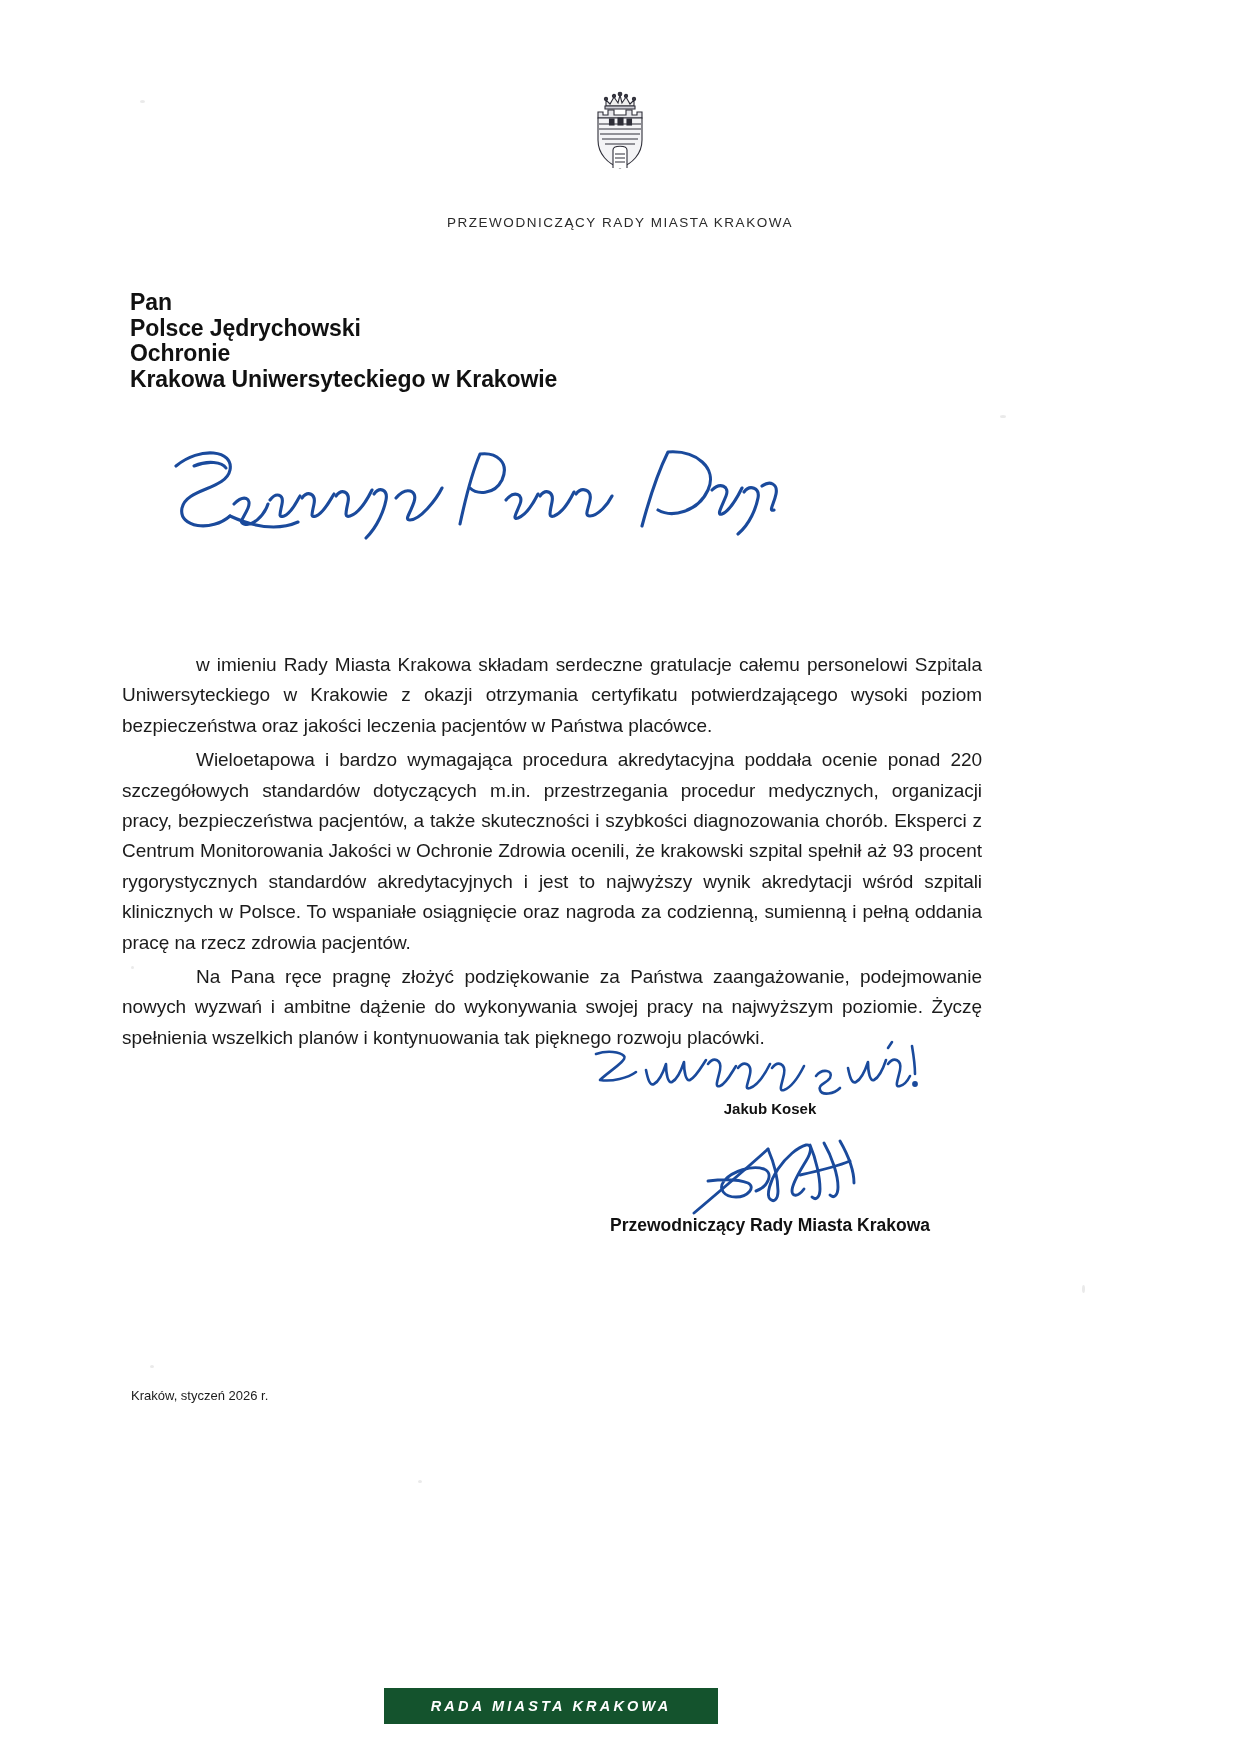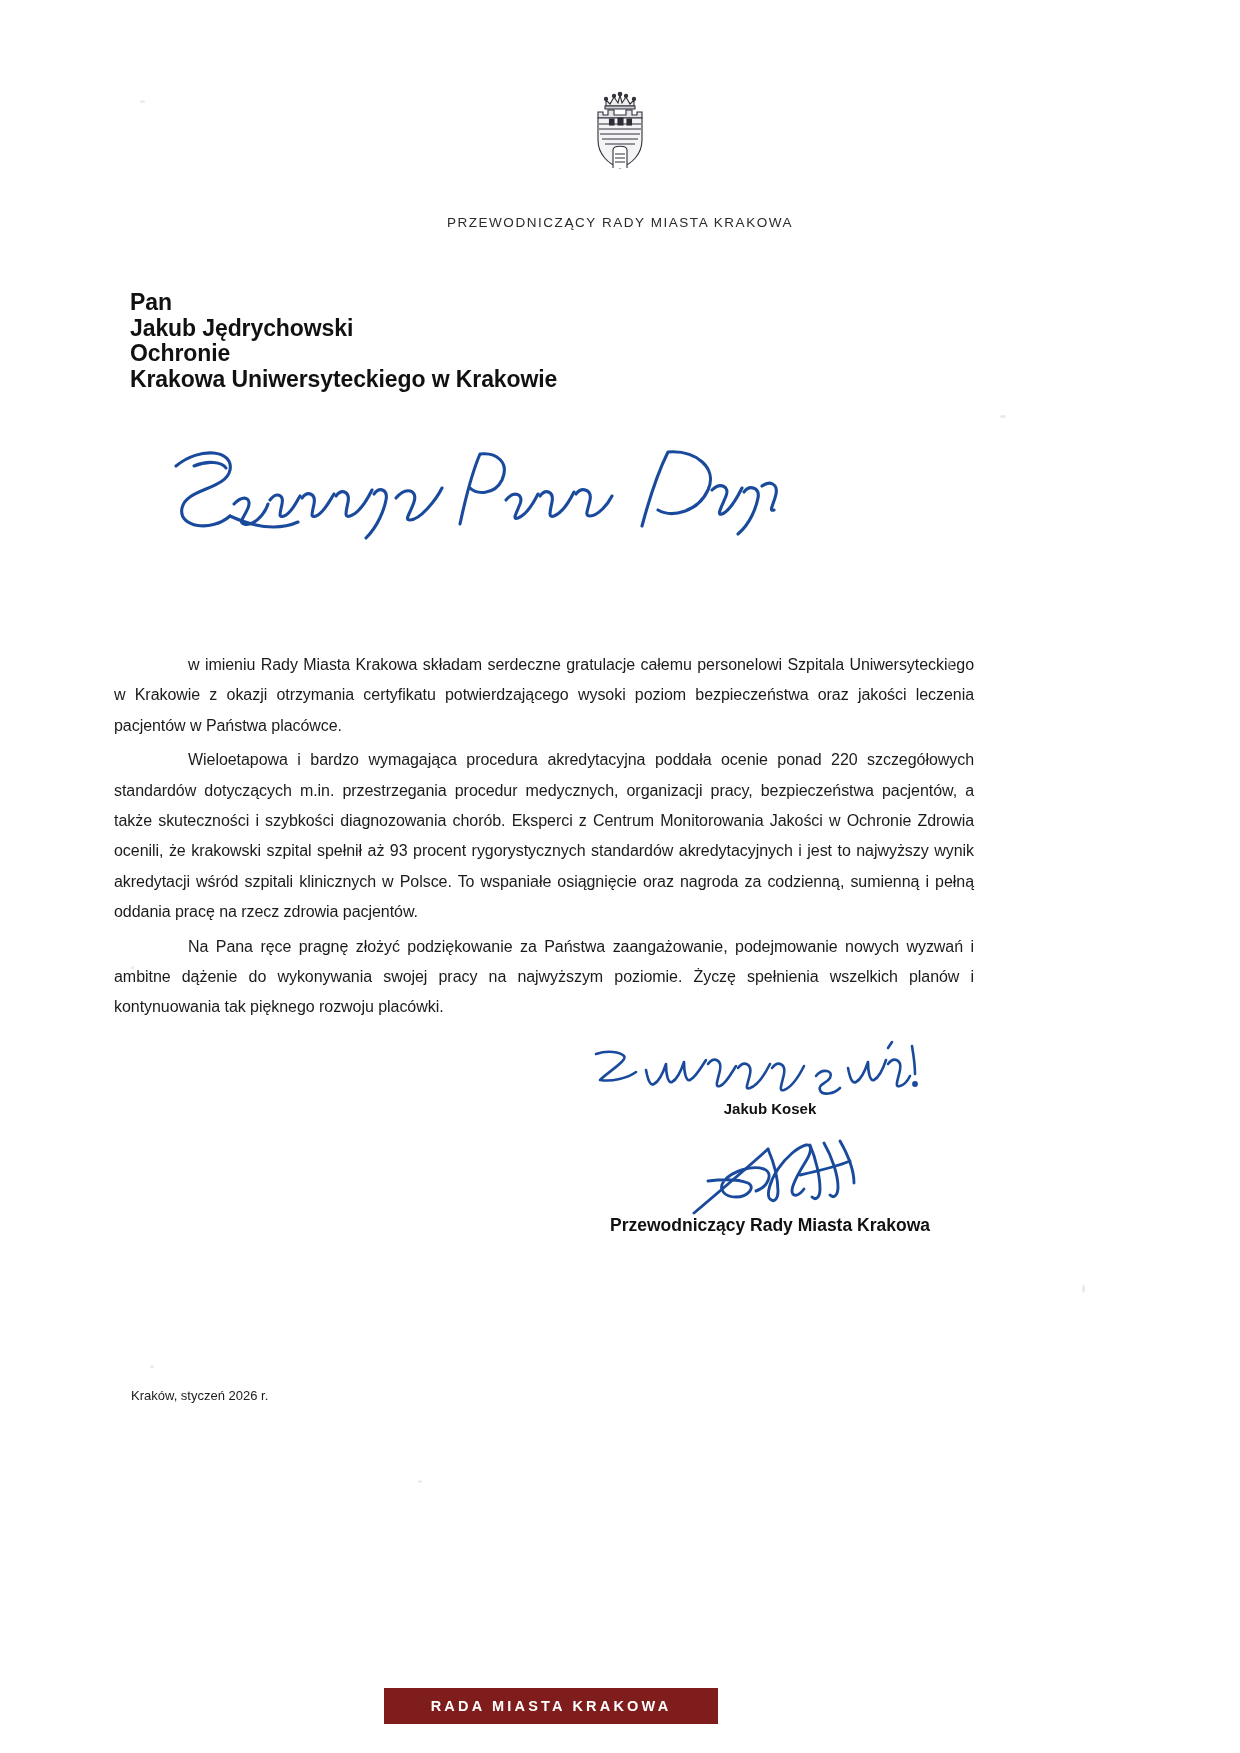--- a/index.html
+++ b/index.html
@@ -71,24 +71,24 @@
     left: 160px;
     top: 438px;
     width: 620px;
     height: 110px;
   }
   .salutation-hw svg { display: block; overflow: visible; }
 
   
   .body-text {
     position: absolute;
-    left: 114px;
+    left: 122px;
     top: 650px;
     width: 860px;
-    font-size: 16px;
+    font-size: 19px;
     line-height: 30.4px;
     text-align: justify;
     color: #1b1b1b;
     letter-spacing: -0.05px;
   }
   .body-text p {
     margin: 0 0 4px 0;
     text-indent: 74px;
     text-align: justify;
   }
@@ -143,24 +143,25 @@
     color: #1b1b1b;
   }
 
   
   .footer-bar {
     position: absolute;
     left: 384px;
     top: 1688px;
     width: 334px;
     height: 36px;
-    background: #7f1d1d;
+    background: #14532d;
     display: flex;
     align-items: center;
     justify-content: center;
+    font-style: italic;
   }
   .footer-bar .footer-text {
     color: #ffffff;
     font-size: 14.5px;
     font-weight: bold;
     letter-spacing: 3.2px;
   }
 
   
   .speck {
@@ -200,21 +201,21 @@
         <rect x="34" y="30" width="5" height="7" fill="#2e2e38"></rect>
         <rect x="43" y="31" width="4.5" height="6" fill="#2e2e38"></rect>
       </g>
     </svg>
   </div>
 
   <div class="header-line">PRZEWODNICZĄCY RADY MIASTA KRAKOWA</div>
 
   <div class="recipient">
     <div>Pan</div>
-    <div>Jakub Jędrychowski</div>
+    <div>Polsce Jędrychowski</div>
     <div>Ochronie</div>
     <div>Krakowa Uniwersyteckiego w Krakowie</div>
   </div>
 
   <div class="salutation-hw" title="Szanowny Panie Dyrektorze">
     <svg viewBox="0 0 620 110" width="620" height="110">
       <g fill="none" stroke="#1a4a9c" stroke-width="3.1" stroke-linecap="round" stroke-linejoin="round">
 
         <path d="M16 28 C40 8 74 12 70 32 C66 52 26 50 22 70 C18 90 52 94 70 78"></path>
         <path d="M34 28 C48 22 62 24 66 30"></path>

